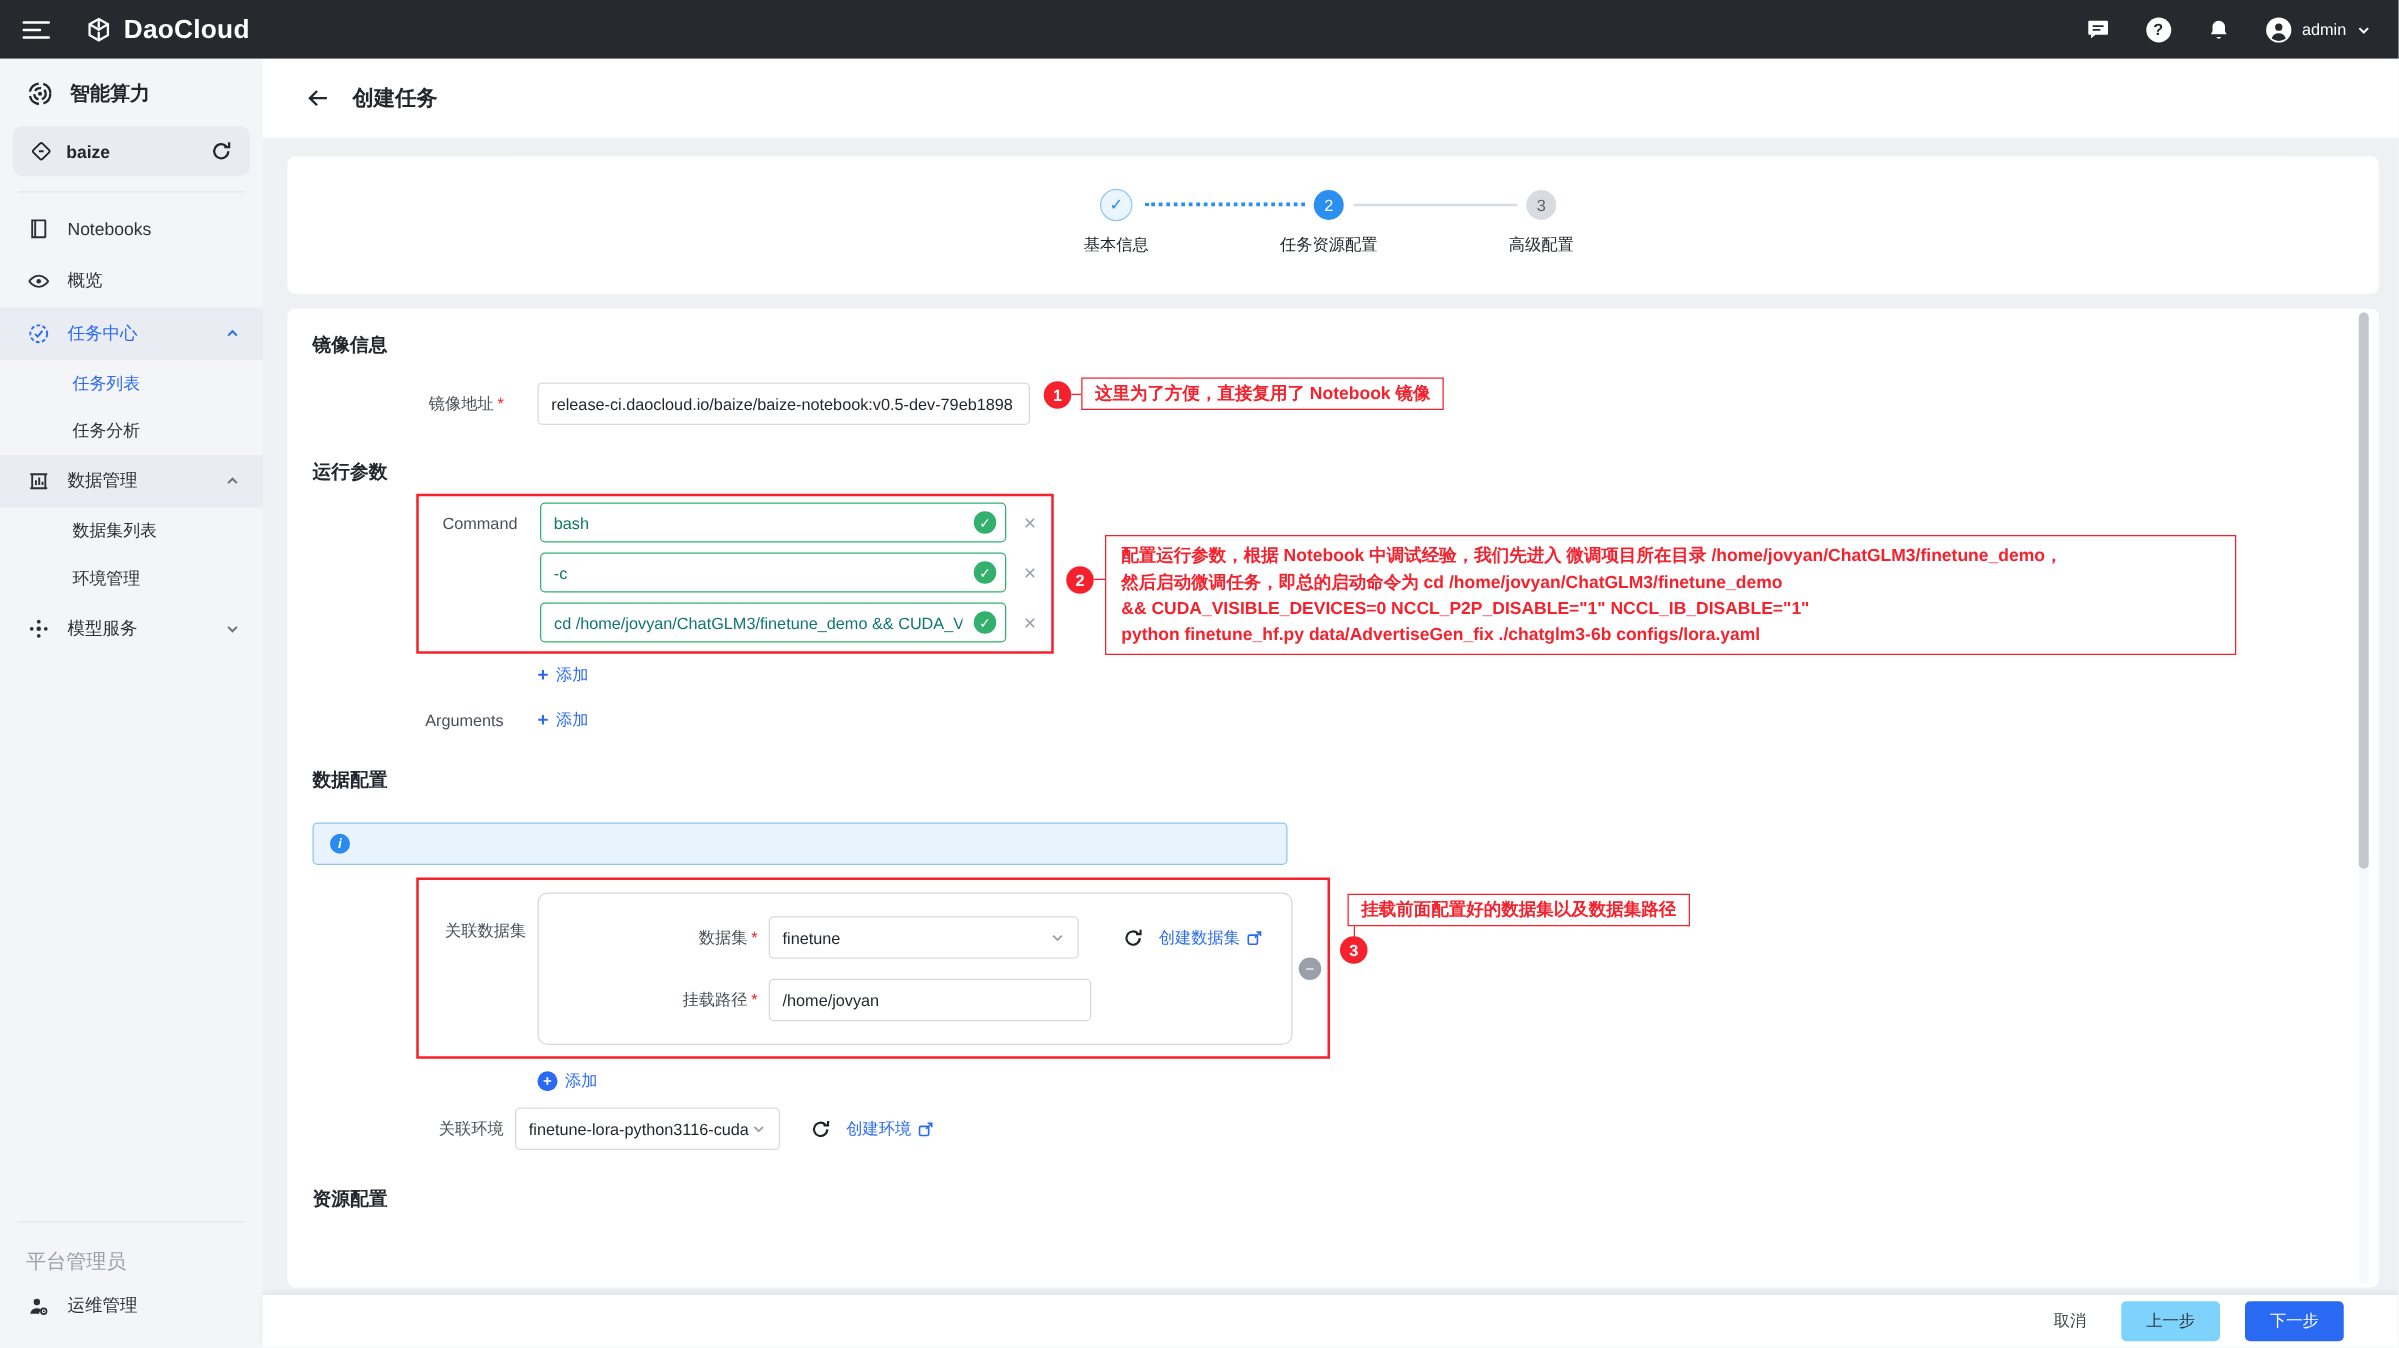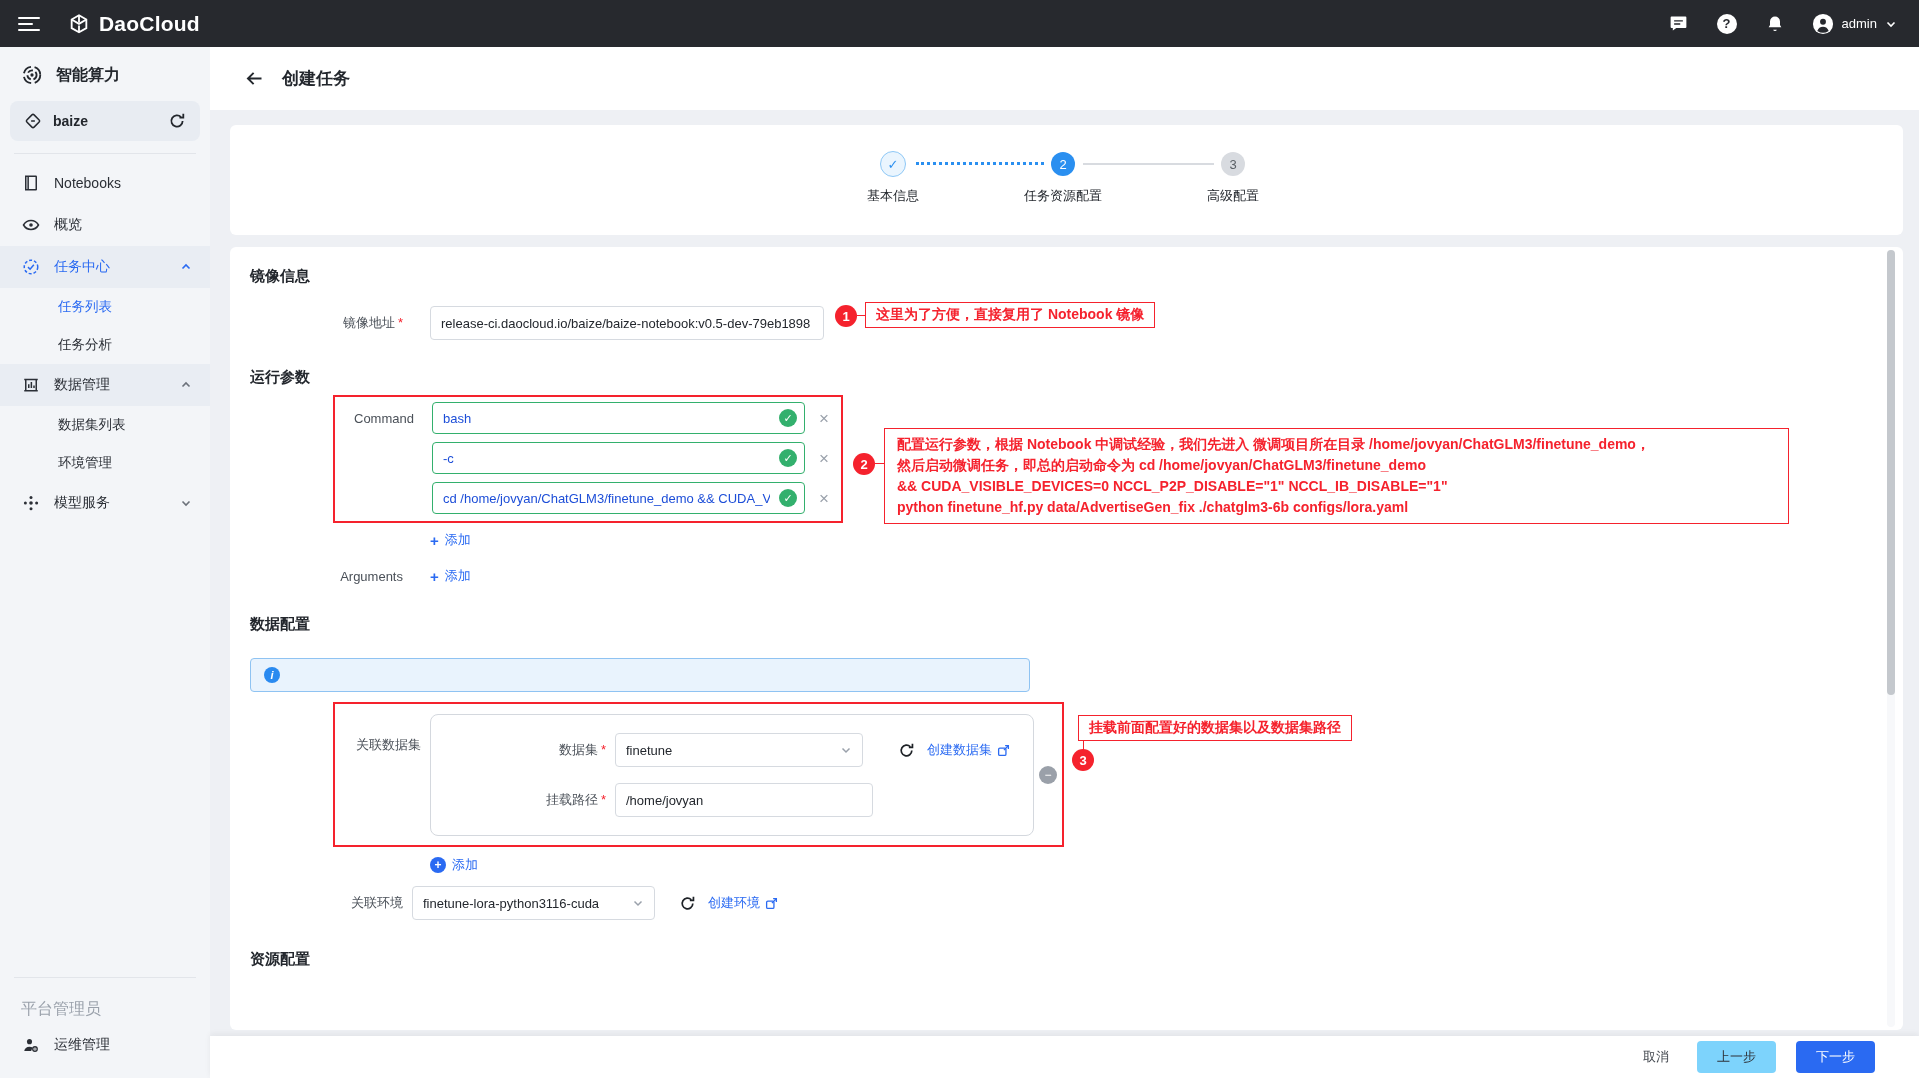--- a/index.html
+++ b/index.html
@@ -70,21 +70,21 @@
 
   .sec-image .sec-title { margin-top:4px; }
   .row-image { margin-top:20px; }
   .sec-run .sec-title { margin-top:28px; }
 
   .cmd-box { width:510px; margin:8px 0 0 83px; border:2px solid #f5222d; padding:5px 12px 7px 19px; }
   .cmd-row { display:flex; align-items:center; margin-bottom:8px; }
   .cmd-row:last-child { margin-bottom:0; }
   .cmd-label { width:78px; font-size:13px; color:#4a5058; flex:none; }
   .cmd-input-wrap { position:relative; width:382px; }
-  .cmd-input { width:100%; height:32px; border:1.5px solid #33b06d; border-radius:4px; padding:0 34px 0 10px; font-size:13px; color:#1d4ed8; font-family:"Liberation Sans","DejaVu Sans",sans-serif; }
+  .cmd-input { width:100%; height:32px; border:1.5px solid #33b06d; border-radius:4px; padding:0 34px 0 10px; font-size:13px; color:#0f766e; font-family:"Liberation Sans","DejaVu Sans",sans-serif; }
   .check-badge { position:absolute; right:8px; top:50%; transform:translateY(-50%); width:18px; height:18px; border-radius:50%; background:#33b06d; color:#fff; font-size:11px; display:flex; align-items:center; justify-content:center; }
   .x-btn { margin-left:14px; color:#9aa1ab; font-size:17px; cursor:pointer; line-height:1; }
   .add-link { color:#2a6af2; font-size:13px; display:inline-flex; align-items:center; gap:6px; cursor:pointer; }
   .plus-glyph { font-size:15px; font-weight:bold; line-height:1; }
   .add-run { margin:8px 0 0 180px; }
   .args-row { margin-top:18px; }
 
   .sec-data .sec-title { margin-top:30px; }
   .info-banner { margin-top:24px; width:780px; height:34px; background:#e9f3fd; border:1px solid #8fc3f2; border-radius:4px; display:flex; align-items:center; gap:9px; padding:0 13px; font-size:13px; color:#3c4650; }
   .info-icon { width:16px; height:16px; border-radius:50%; background:#2a8af0; color:#fff; font-size:11px; font-weight:bold; font-style:italic; display:flex; align-items:center; justify-content:center; flex:none; }
@@ -99,21 +99,21 @@
   .select .chev { margin-left:auto; color:#9aa1ab; display:flex; }
   .mount-input { margin-left:9px; width:258px; }
   .sync-btn { margin-left:35px; color:#1e2227; display:flex; cursor:pointer; }
   .link { color:#2a6af2; font-size:13px; display:inline-flex; align-items:center; gap:5px; cursor:pointer; margin-left:12px; }
   .minus-btn { position:absolute; right:-24px; top:50%; transform:translateY(-50%); width:18px; height:18px; border-radius:50%; background:#9aa0a9; color:#fff; font-size:12px; display:flex; align-items:center; justify-content:center; cursor:pointer; }
   .add-dataset { margin:9px 0 0 180px; }
   .plus-circle { width:16px; height:16px; border-radius:50%; background:#2a6af2; color:#fff; font-size:12px; font-weight:bold; display:flex; align-items:center; justify-content:center; line-height:1; }
 
   .sec-env .sec-title { margin-top:28px; }
   .env-row { margin-top:12px; }
-  .env-select { width:243px; }
+  .env-select { width:212px; }
   .env-sync { margin-left:24px; }
   .sec-res .sec-title { margin-top:30px; }
 
   
   .badge { position:absolute; width:22px; height:22px; border-radius:50%; background:#f5222d; color:#fff; font-size:13px; font-weight:bold; display:flex; align-items:center; justify-content:center; z-index:5; }
   .ann-box { position:absolute; border:1px solid #f5222d; color:#f5222d; font-size:14px; font-weight:bold; padding:3px 10px; white-space:nowrap; z-index:4; background:transparent; }
   .conn { position:absolute; background:#f5222d; z-index:4; }
   .a1-badge { left:605px; top:58px; }
   .a1-conn { left:627px; top:68px; width:8px; height:1px; }
   .a1-box { left:635px; top:55px; }

